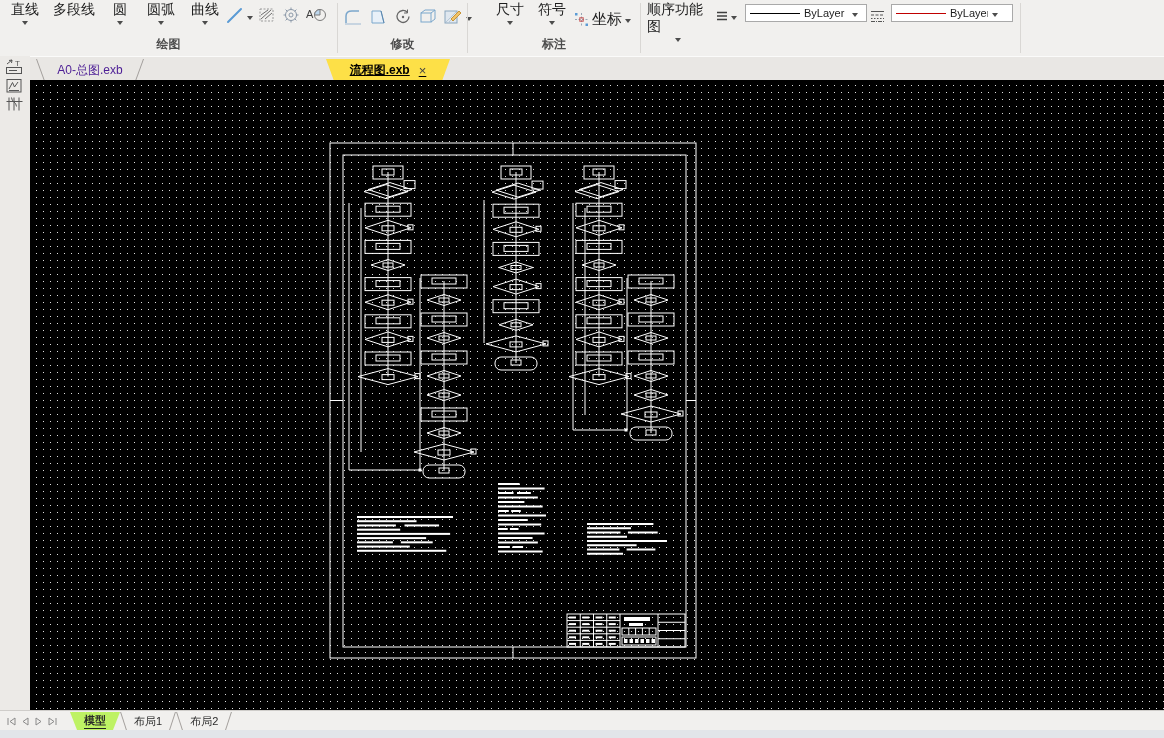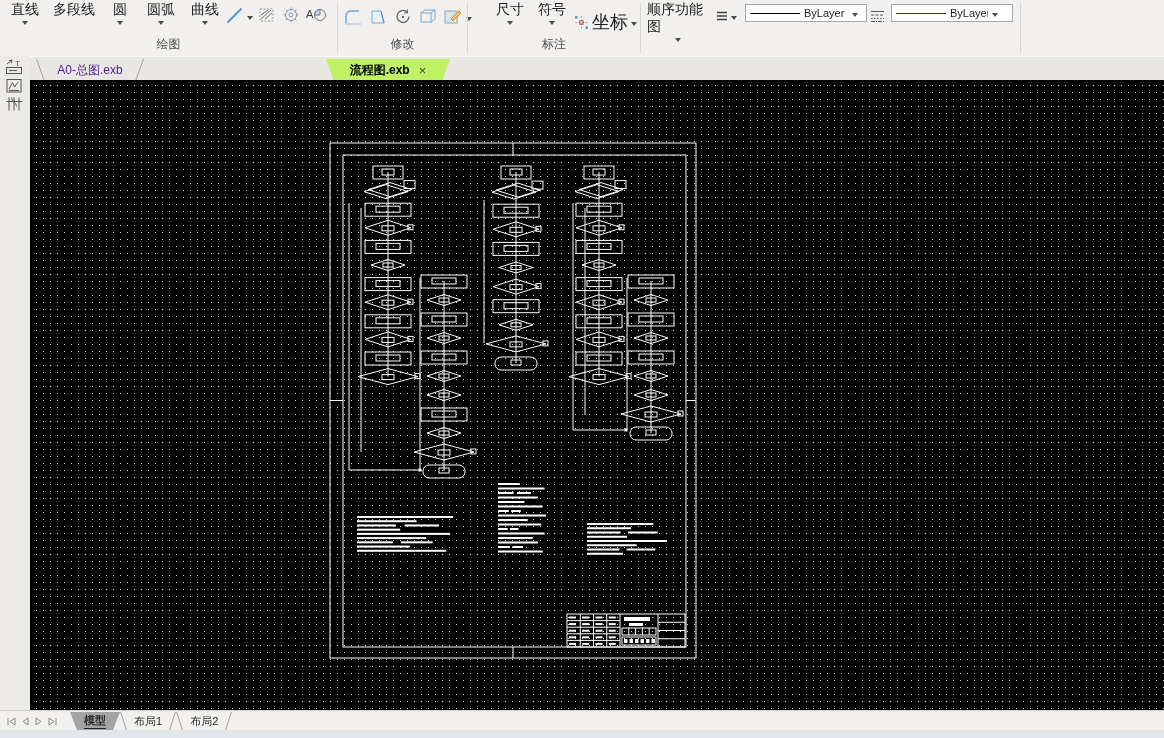--- a/index.html
+++ b/index.html
@@ -1,61 +1,61 @@
 <!DOCTYPE html>
 <html><head>
 <meta charset="utf-8">
 <style>
   html,body{margin:0;padding:0;background:#555;}
   .app{position:relative;width:1164px;height:738px;background:#f1f0ee;overflow:hidden;
        font-family:"Liberation Sans",sans-serif;-webkit-font-smoothing:antialiased;}
   
   .ribbon{position:absolute;left:0;top:0;width:1040px;height:56px;background:#f1f0ee;}
   .rgroup{position:absolute;top:0;height:56px;}
-  .glabel{position:absolute;bottom:3px;left:0;width:100%;text-align:center;font-size:12px;color:#4c4c4c;}
+  .glabel{position:absolute;bottom:3px;left:0;width:100%;text-align:center;font-size:12px;color:#4c4c4c;font-weight:bold;}
   .sep{position:absolute;top:3px;bottom:3px;width:1px;background:#d9d7d4;}
   .bigbtn{position:absolute;top:1px;display:flex;flex-direction:column;align-items:center;
           font-size:14px;color:#1c1c1c;line-height:17px;cursor:default;}
   .dd{width:0;height:0;border-left:3.5px solid transparent;border-right:3.5px solid transparent;
       border-top:4px solid #4c4c4c;margin-top:3px;}
   .iconbtn{position:absolute;display:flex;align-items:center;gap:2px;}
   .combo{position:absolute;top:4px;height:16px;background:#fff;border:1px solid #a9a9a9;
          display:flex;align-items:center;gap:4px;padding:0 4px;font-size:11px;color:#1c1c1c;}
   .linesample{height:0;border-top:1px solid #000;width:50px;}
   .combo .clip{overflow:hidden;white-space:nowrap;}
-  .inlinebtn{position:absolute;display:flex;align-items:center;gap:3px;font-size:18px;color:#1c1c1c;}
+  .inlinebtn{position:absolute;display:flex;align-items:center;gap:3px;font-size:15px;color:#1c1c1c;}
   
   .tabstrip{position:absolute;left:30px;top:56px;width:1134px;height:24px;background:#e9e7e4;
             border-top:1px solid #fbfbfa;}
   .ftab{position:absolute;top:2px;height:22px;display:flex;align-items:center;justify-content:center;
         font-size:12px;color:#4c1d95;}
   .ftab .eL,.ftab .eR{position:absolute;top:0;bottom:0;width:1px;background:#a39f9c;}
   .ftab .eL{left:4px;transform:skewX(20deg);}
   .ftab .eR{right:4px;transform:skewX(-20deg);}
-  .ftab.active{background:#bef264;font-weight:bold;color:#000;
-        clip-path:polygon(0 0,100% 0,calc(100% - 8px) 100%,8px 100%);}
+  .ftab.active{background:#fde047;font-weight:bold;color:#000;
+        clip-path:polygon(0 0,100% 0,calc(100% - 8px) 100%,8px 100%);text-decoration:underline;}
   .closex{margin-left:9px;font-size:13px;color:#444;font-weight:normal;}
   
   .leftbar{position:absolute;left:0;top:56px;width:30px;height:654px;background:#eceae7;}
   .pal{display:block;margin:2px auto 0 auto;cursor:default;}
   
   .canvas{position:absolute;left:30px;top:80px;width:1134px;height:630px;background-color:#000;
           background-image:radial-gradient(#dedede 0.8px,rgba(0,0,0,0) 1px);
           background-size:7px 7px;background-position:3px 2px;}
   #cad-svg{position:absolute;left:0;top:0;width:100%;height:100%;}
   
   .sheetbar{position:absolute;left:0;top:710px;width:1164px;height:20px;background:#f1f0ee;
             display:flex;align-items:center;border-top:1px solid #cfcdca;}
   .navbtn{margin:0 2px;display:flex;align-items:center;cursor:default;}
   .stab{position:relative;height:18px;display:flex;align-items:center;padding:0 14px;
         font-size:11px;color:#2a2a2a;}
   .stab .eL,.stab .eR{position:absolute;top:0;bottom:0;width:1px;background:#a39f9c;}
   .stab .eL{left:3px;transform:skewX(18deg);}
   .stab .eR{right:3px;transform:skewX(-18deg);}
-  .stab.active{background:#a3a3a3;font-weight:bold;
+  .stab.active{background:#bef264;font-weight:bold;
         clip-path:polygon(0 0,100% 0,calc(100% - 7px) 100%,7px 100%);}
   .stab.active span{border-bottom:1px solid #222;}
   .statusstrip{position:absolute;left:0;top:730px;width:1164px;height:8px;background:#e2e5e9;}
 </style>
 </head>
 <body>
 
 <div class="app">
 
   <div class="ribbon">

